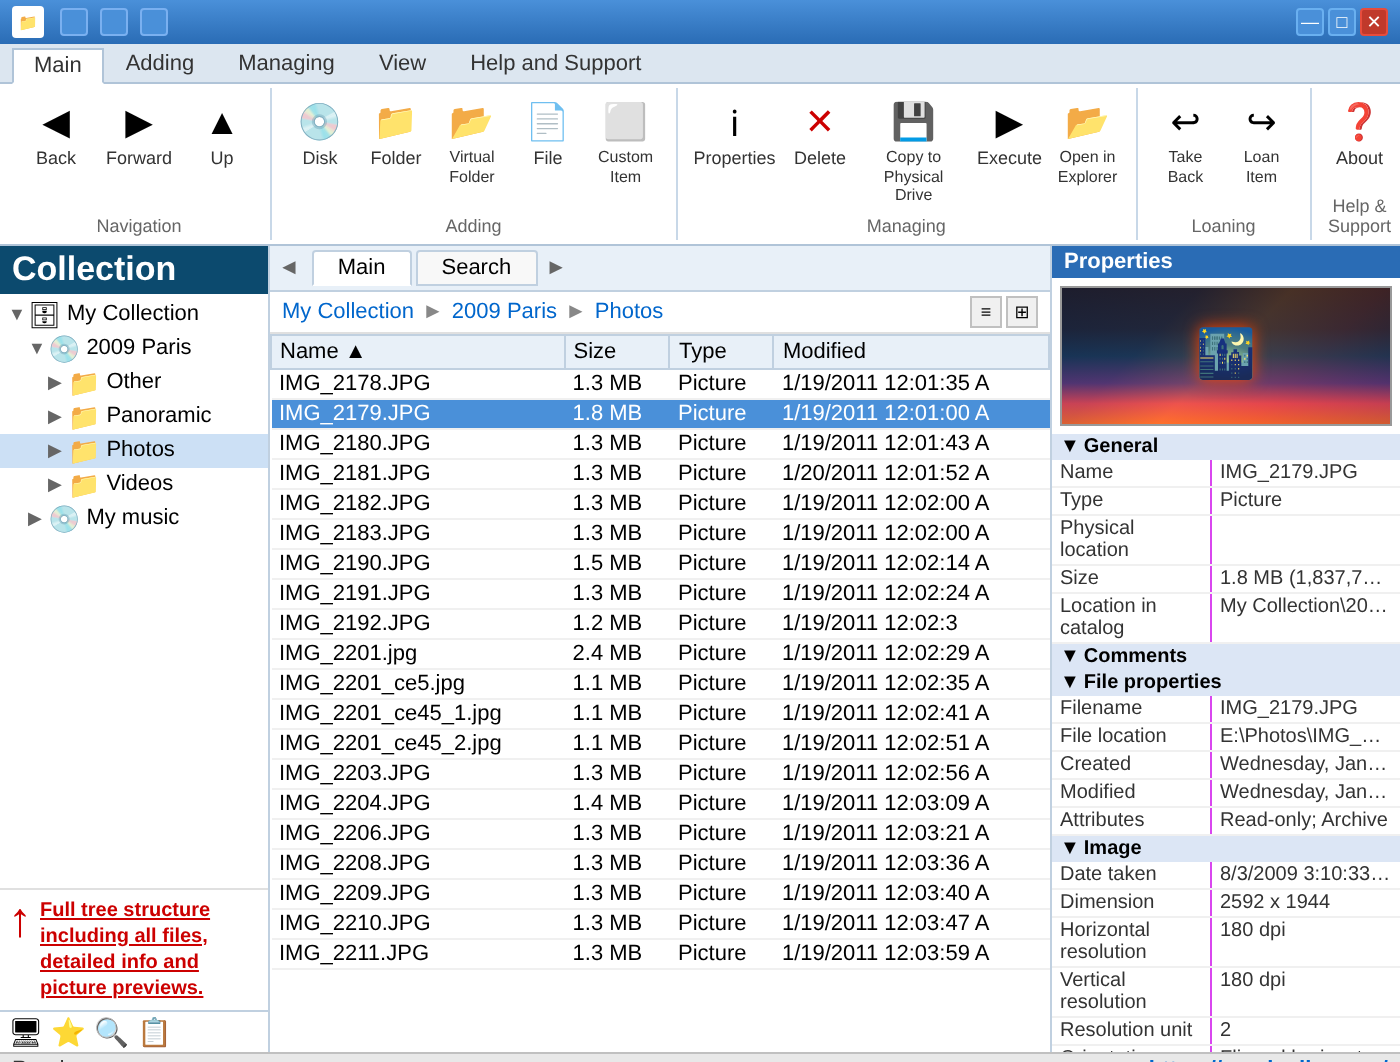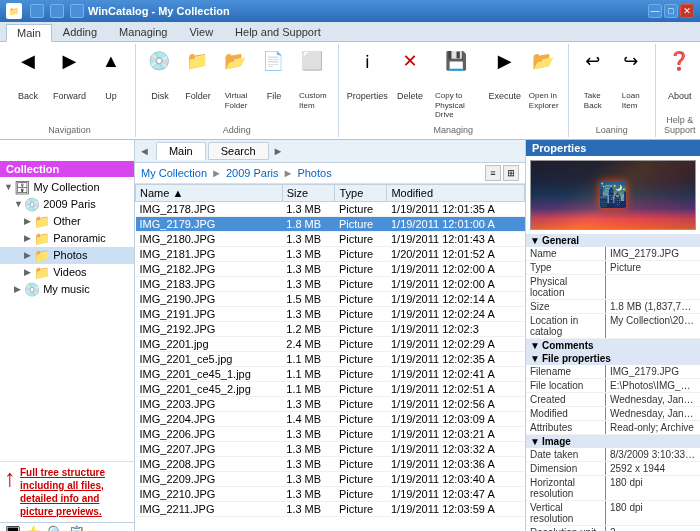--- a/index.html
+++ b/index.html
@@ -21,28 +21,28 @@
     .ribbon-tab { padding: 2px 10px; font-size: 11px; cursor: pointer; border: 1px solid transparent; background: transparent; color: #333; }
     .ribbon-tab.active { background: #fff; border: 1px solid #b0c4d8; border-bottom: 1px solid #fff; margin-bottom: -1px; z-index: 1; }
 
     
     .ribbon { background: #fff; border-bottom: 1px solid #b0c4d8; padding: 2px 4px; display: flex; align-items: stretch; min-height: 68px; }
     .ribbon-group { display: flex; flex-direction: column; align-items: center; border-right: 1px solid #c8d8e8; padding: 2px 6px; }
     .ribbon-group-buttons { display: flex; flex-direction: row; align-items: flex-start; gap: 2px; flex: 1; }
     .ribbon-group-label { font-size: 9px; color: #666; margin-top: 2px; text-align: center; }
     .ribbon-btn { display: flex; flex-direction: column; align-items: center; cursor: pointer; padding: 2px 4px; border: 1px solid transparent; border-radius: 2px; min-width: 36px; }
     .ribbon-btn .icon { width: 24px; height: 24px; display: flex; align-items: center; justify-content: center; font-size: 18px; }
-    .ribbon-btn .label { font-size: 9px; color: #333; line-height: 1.2; margin-top: 18px; }
+    .ribbon-btn .label { font-size: 9px; color: #333; text-align: center; line-height: 1.2; margin-top: 1px; }
 
     
     .main-content { display: flex; height: calc(531px - 22px - 20px - 68px - 18px); }
 
     
     .sidebar { width: 135px; background: #fff; border-right: 1px solid #c0d0e0; display: flex; flex-direction: column; }
-    .sidebar-header { background: #d946ef; color: white; padding: 2px 6px; font-size: 11px; font-weight: bold; margin-top: 21px; }
+    .sidebar-header { background: #0c4a6e; color: white; padding: 2px 6px; font-size: 17px; font-weight: bold; }
     .sidebar-tree { flex: 1; overflow-y: auto; padding: 2px 0; }
     .tree-item { display: flex; align-items: center; padding: 1px 4px; cursor: pointer; font-size: 11px; }
     .tree-item.selected { background: #cce0f5; }
     .tree-item .indent { display: inline-block; }
     .tree-item .arrow { width: 10px; font-size: 9px; color: #666; }
     .tree-item .folder-icon { margin-right: 3px; font-size: 13px; }
     .tree-item .item-label { font-size: 11px; }
     .sidebar-bottom { border-top: 1px solid #c0d0e0; padding: 2px 4px; display: flex; gap: 4px; }
 
     
@@ -88,21 +88,20 @@
 <body>
 
 <div class="title-bar">
   <div class="title-bar-left">
     <div class="app-icon">📁</div>
     <div style="display:flex;gap:6px;margin-left:4px;">
       <span style="width:14px;height:14px;background:#4a90d9;border:1px solid #7ab0f0;border-radius:2px;display:inline-block;cursor:pointer;"></span>
       <span style="width:14px;height:14px;background:#4a90d9;border:1px solid #7ab0f0;border-radius:2px;display:inline-block;cursor:pointer;"></span>
       <span style="width:14px;height:14px;background:#4a90d9;border:1px solid #7ab0f0;border-radius:2px;display:inline-block;cursor:pointer;"></span>
     </div>
-    <span class="title-text">WinCatalog - My Collection</span>
   </div>
   <div class="title-controls">
     <div class="title-btn min">—</div>
     <div class="title-btn max">□</div>
     <div class="title-btn close">✕</div>
   </div>
 </div>
 
 <div class="ribbon-tabs">
   <div class="ribbon-tab active">Main</div>
@@ -393,26 +392,20 @@
                 <td>Picture</td>
                 <td>1/19/2011 12:03:09 A</td>
               </tr>
               <tr>
                 <td>IMG_2206.JPG</td>
                 <td>1.3 MB</td>
                 <td>Picture</td>
                 <td>1/19/2011 12:03:21 A</td>
               </tr>
               <tr>
-                <td>IMG_2207.JPG</td>
-                <td>1.3 MB</td>
-                <td>Picture</td>
-                <td>1/19/2011 12:03:32 A</td>
-              </tr>
-              <tr>
                 <td>IMG_2208.JPG</td>
                 <td>1.3 MB</td>
                 <td>Picture</td>
                 <td>1/19/2011 12:03:36 A</td>
               </tr>
               <tr>
                 <td>IMG_2209.JPG</td>
                 <td>1.3 MB</td>
                 <td>Picture</td>
                 <td>1/19/2011 12:03:40 A</td>

